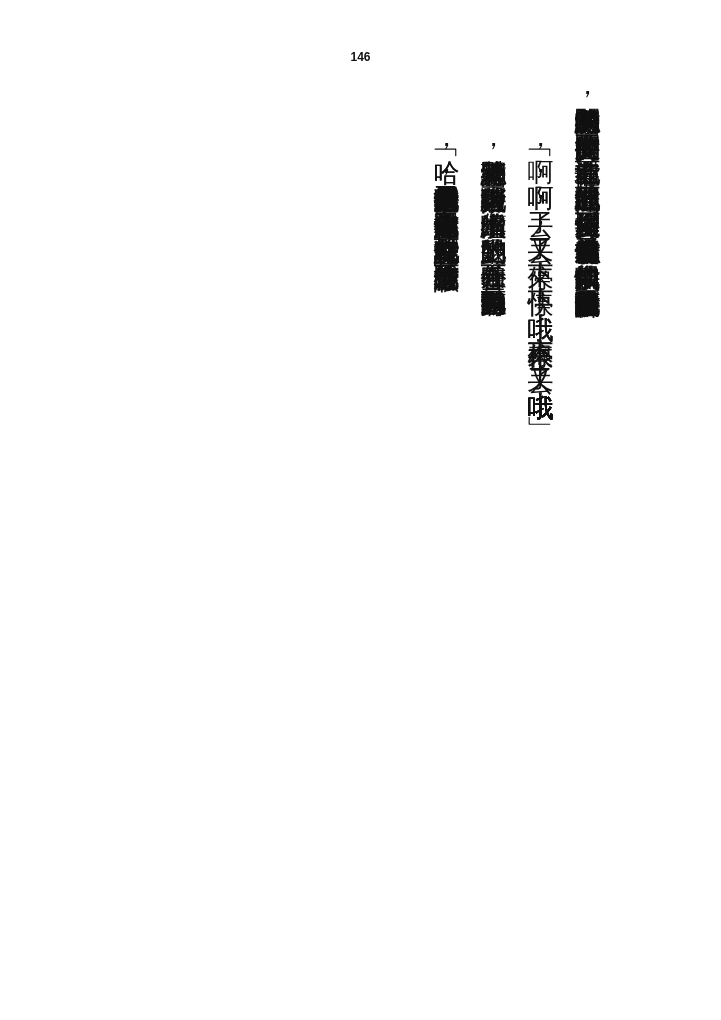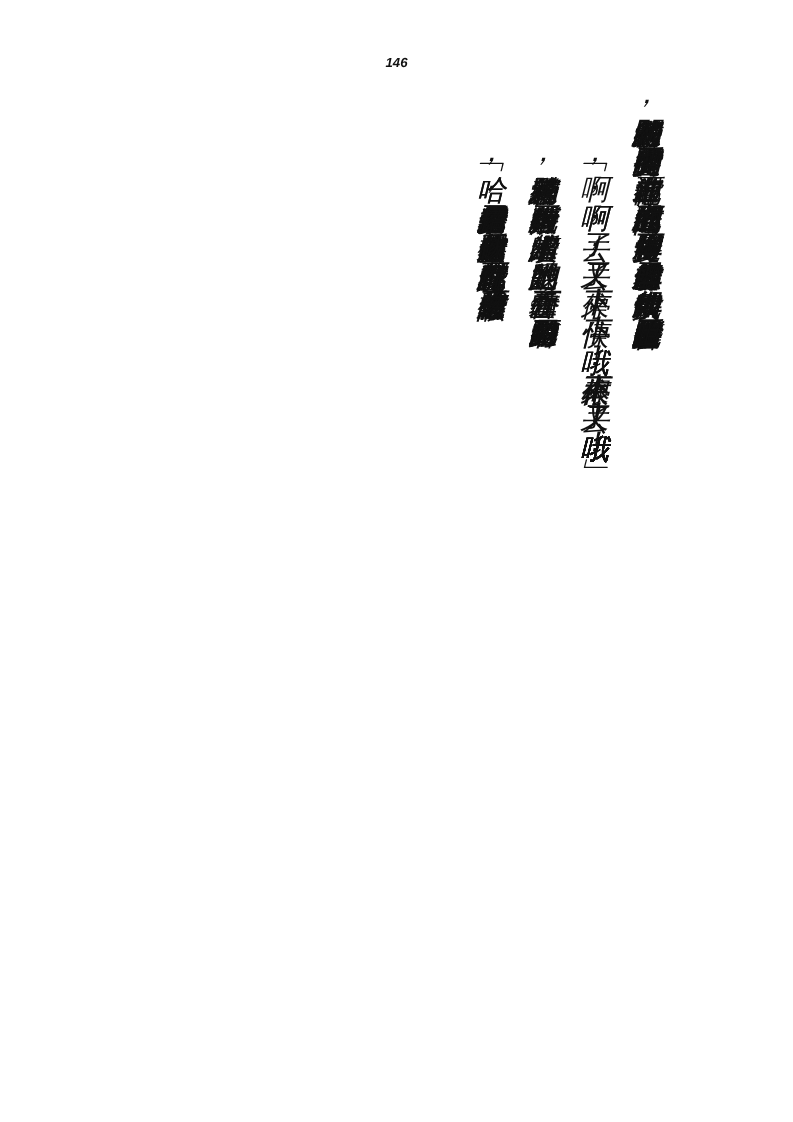--- a/index.html
+++ b/index.html
@@ -8,21 +8,20 @@
     background: #ffffff;
   }
   .page {
     position: relative;
     width: 721px;
     height: 1020px;
     background: #ffffff;
     overflow: hidden;
     font-family: "Liberation Serif", "DejaVu Serif", serif;
     color: #111111;
-    font-style: italic;
   }
   .page-number {
     position: absolute;
     top: 50px;
     left: 0;
     width: 100%;
     text-align: center;
     font-family: "Liberation Sans", "DejaVu Sans", sans-serif;
     font-weight: bold;
     font-size: 12px;

